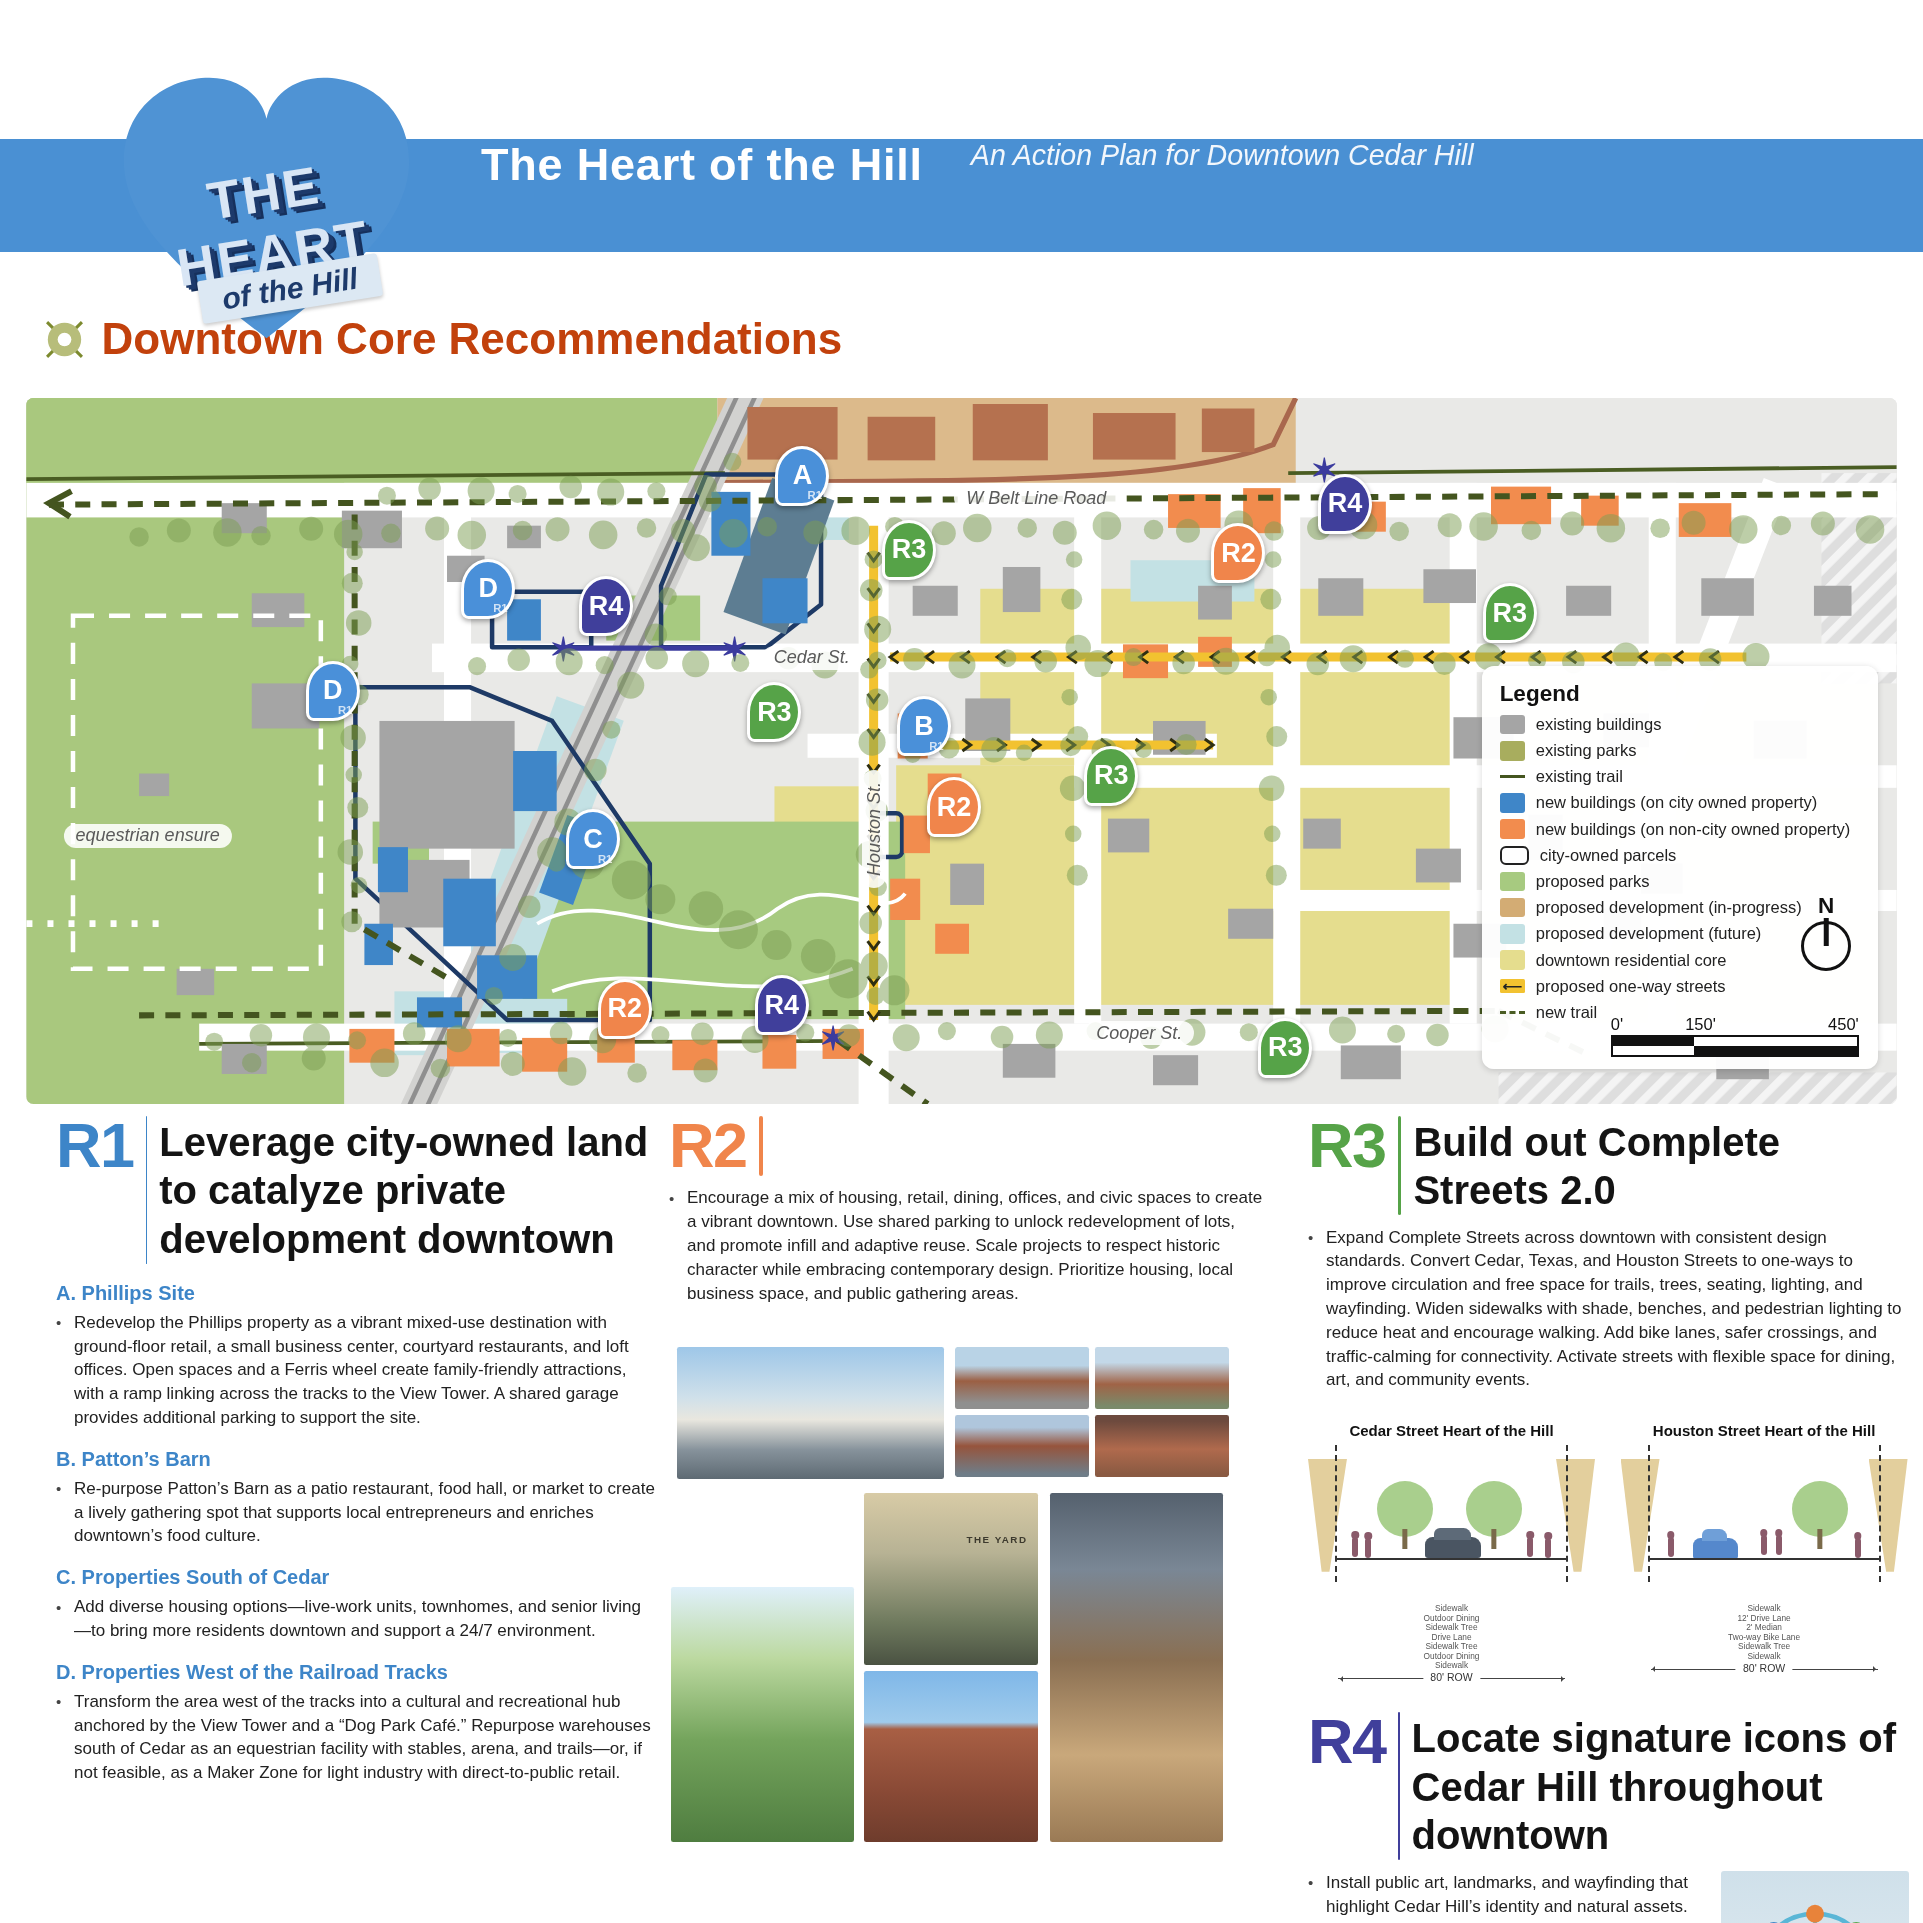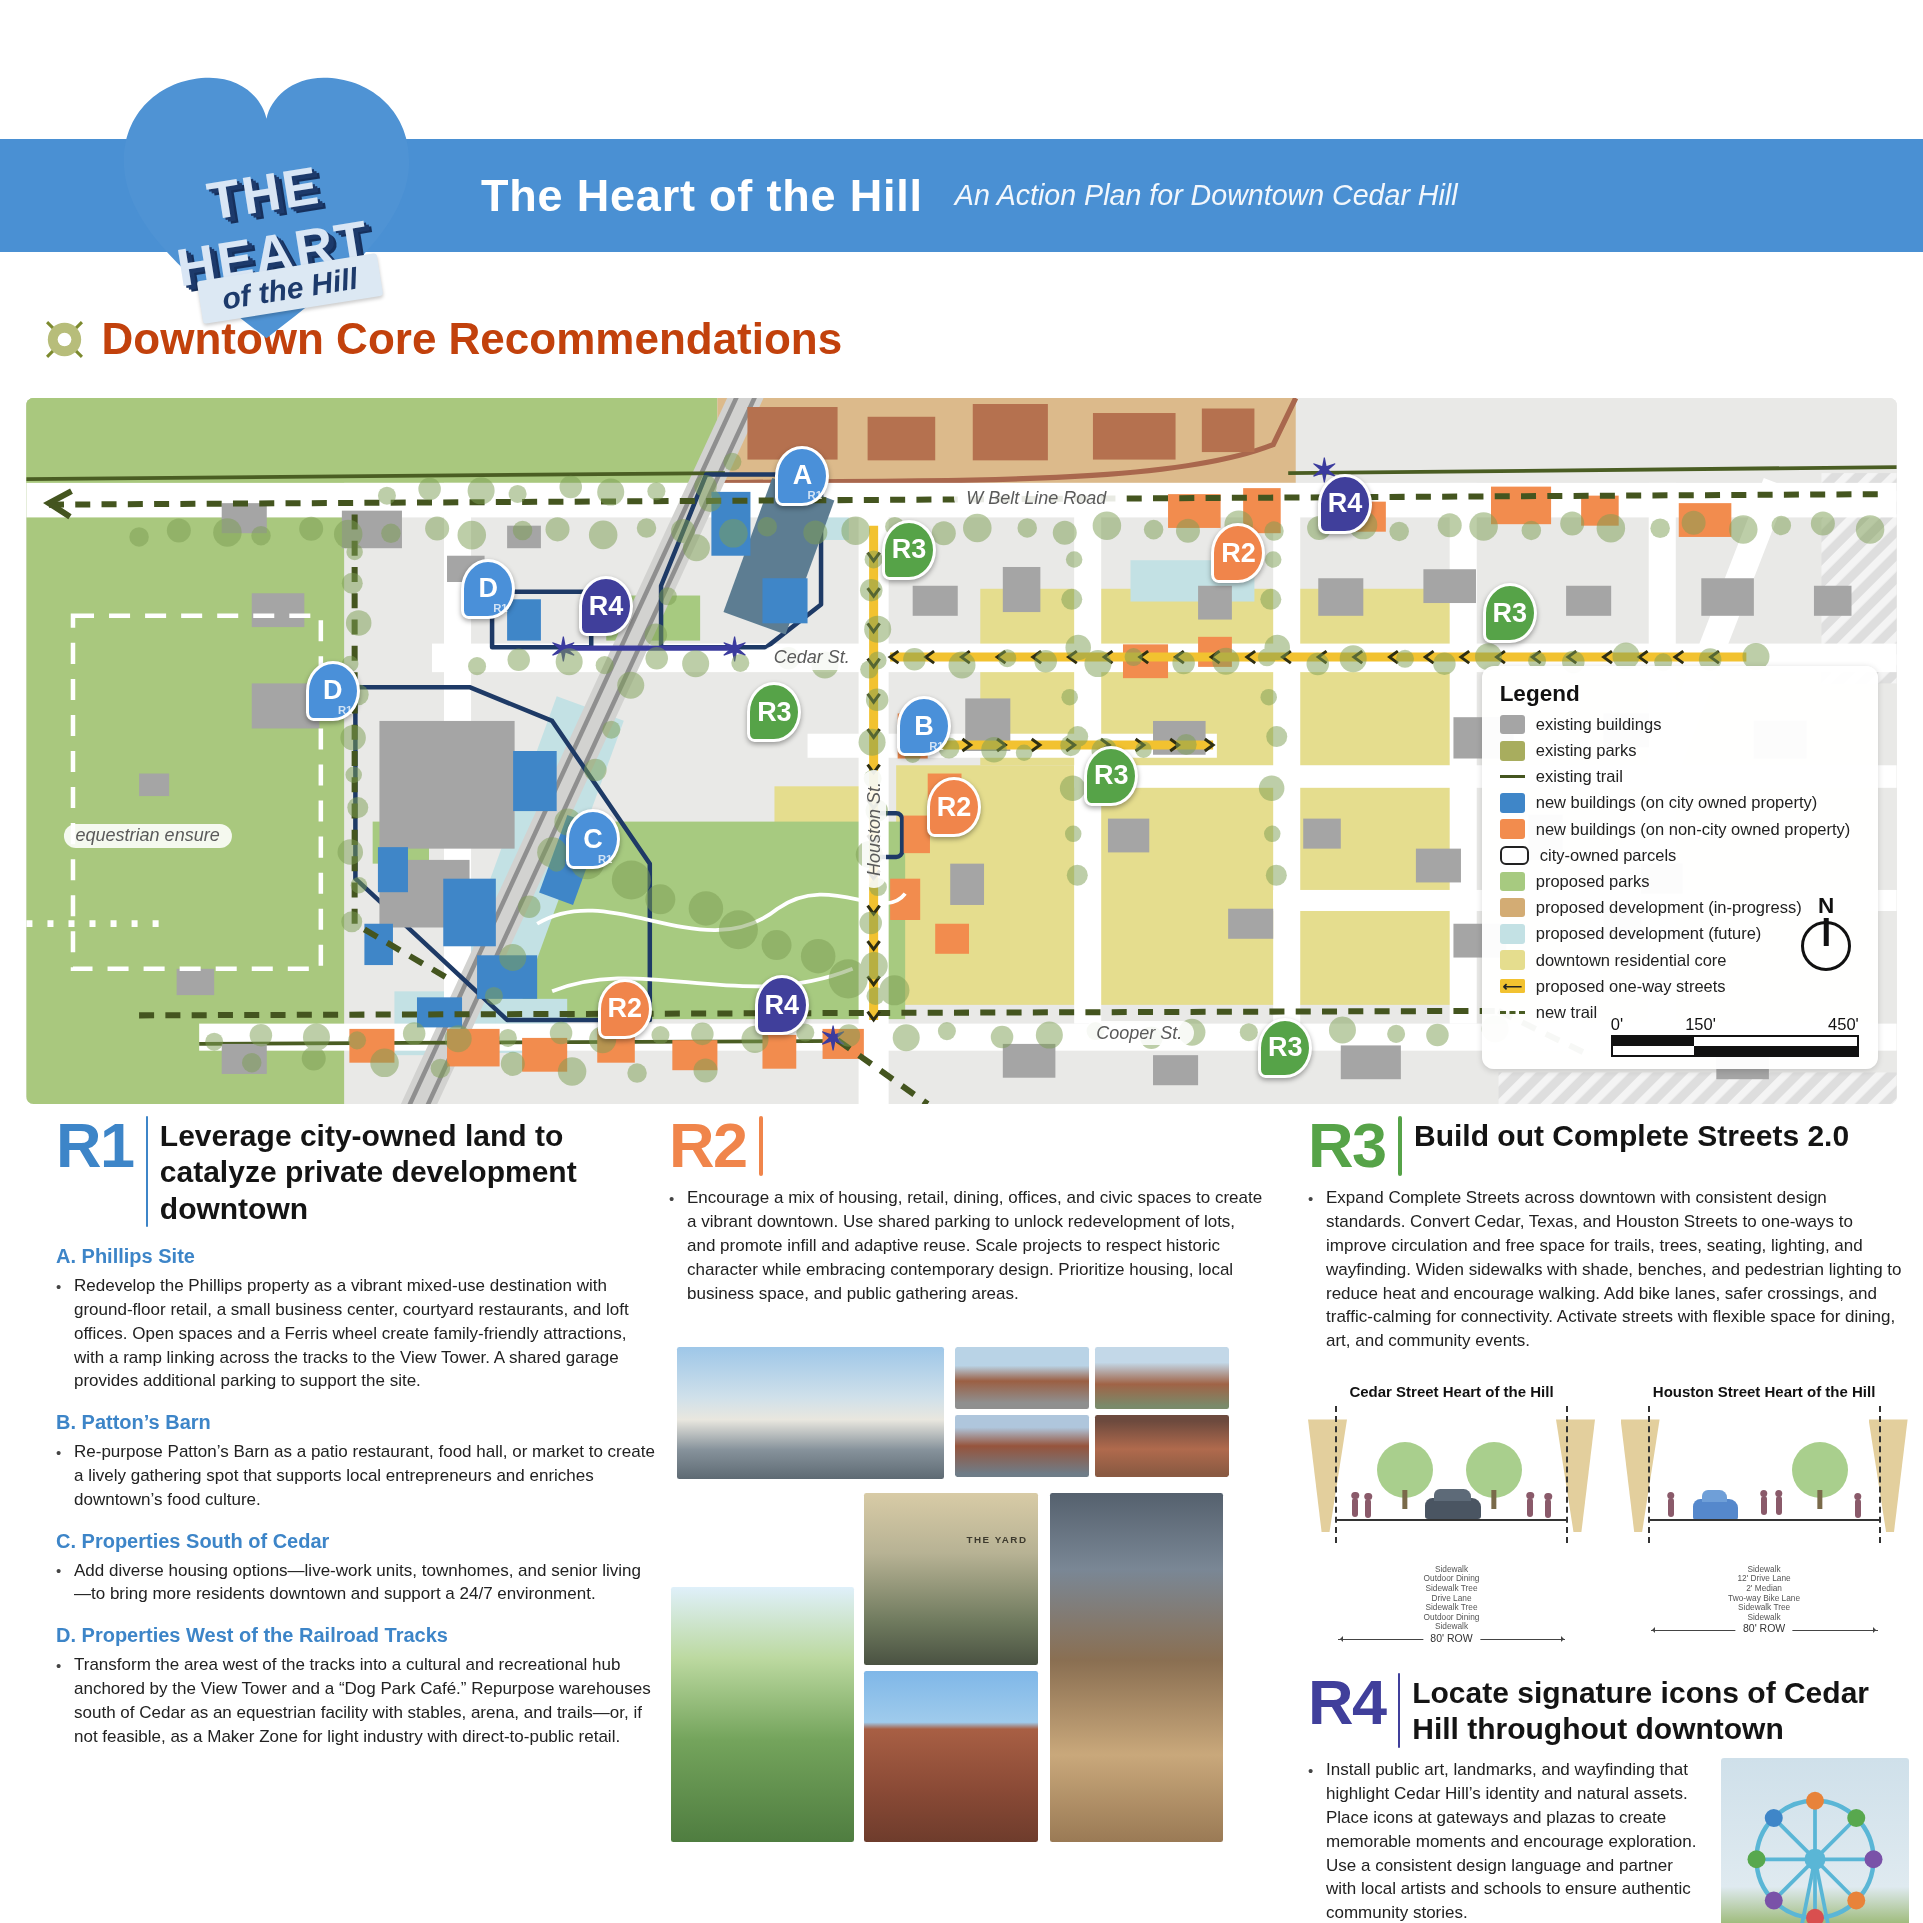--- a/index.html
+++ b/index.html
@@ -1,20 +1,20 @@
 <!DOCTYPE html>
 <html style="font-size:12px"><head>
 <meta charset="utf-8">
 <style>
   html,body{margin:0;padding:0;}
   body{width:1924px;height:1924px;position:relative;background:#ffffff;
        font-family:"Liberation Sans", sans-serif;color:#1f1f1f;overflow:hidden;}
   
   .band{position:absolute;left:0;top:139px;width:1924px;height:113px;background:#4a90d3;}
-  .band-inner{position:absolute;left:481px;top:0;height:113px;display:flex;align-items:center;gap:32px;}
+  .band-inner{position:absolute;left:481px;top:0;height:113px;display:flex;gap:48px;}
   .main-title{font-size:45px;font-weight:bold;color:#ffffff;letter-spacing:0.8px;white-space:nowrap;}
   .subtitle{font-size:28.6px;font-style:italic;color:#f2f7fc;white-space:nowrap;}
   .logo{position:absolute;left:86px;top:66px;width:361px;height:278px;z-index:5;}
   .logo svg{position:absolute;left:0;top:0;}
   .logo-text{position:absolute;left:21px;top:96px;width:323px;text-align:center;
     transform:rotate(-9deg);font-weight:bold;font-size:53px;letter-spacing:2.3px;color:#d9e6f5;
     text-shadow:2.3px 2.3px 0 #1d3a6b,4.5px 4.5px 0 #1d3a6b,6.8px 6.8px 0 #16305c;}
   .logo-banner{position:absolute;left:113px;top:201px;transform:rotate(-9deg);
     background:#dce8f3;color:#1d3a6b;font-weight:bold;font-size:30px;font-style:italic;
     padding:4.5px 22.5px;border-radius:3px;box-shadow:0 2.3px 3.8px rgba(0,0,0,.2);}
@@ -57,21 +57,21 @@
   .ticks .t0{position:absolute;left:0;} .ticks .t1{position:absolute;left:30%;} .ticks .t2{position:absolute;right:0;}
   .bar{height:18px;border:2.3px solid #111;display:flex;flex-direction:column;}
   .bar .r{flex:1;display:flex;} .bar .b{background:#111;} .bar .w{background:#fff;}
   .bar .s1{width:33.3%;} .bar .s2{width:66.7%;}
   
   .col{position:absolute;top:1116px;}
   #col1{left:56px;width:601px;} #col2{left:669px;width:594px;} #col3{left:1308px;width:601px;}
   .rhead{display:flex;gap:12px;align-items:flex-start;margin-bottom:10.5px;}
   .rnum{font-size:63px;font-weight:bold;line-height:.95;letter-spacing:-1.5px;}
   .rbar{width:4.5px;align-self:stretch;border-radius:2.3px;}
-  .rtitle{font-size:30px;font-weight:bold;line-height:1.22;color:#141414;margin:1.5px 0 0;}
+  .rtitle{font-size:40px;font-weight:bold;line-height:1.22;color:#141414;margin:1.5px 0 0;}
   .c-blue{color:#3d85c8;} .bg-blue{background:#3d85c8;}
   .c-orange{color:#f0854b;} .bg-orange{background:#f0854b;}
   .c-green{color:#56a348;} .bg-green{background:#56a348;}
   .c-purple{color:#403f9b;} .bg-purple{background:#403f9b;}
   .subhead{font-size:20px;font-weight:bold;color:#3d85c8;margin:18px 0 6px;}
   .bullet{display:flex;gap:9px;font-size:17px;line-height:1.4;color:#222;}
   .bullet .dot{flex:0 0 9px;font-size:15px;color:#444;padding-top:1.5px;}
   
   .collage{position:relative;width:571px;height:500px;margin-top:42px;}
   .ph{position:absolute;border-radius:2.3px;overflow:hidden;}

